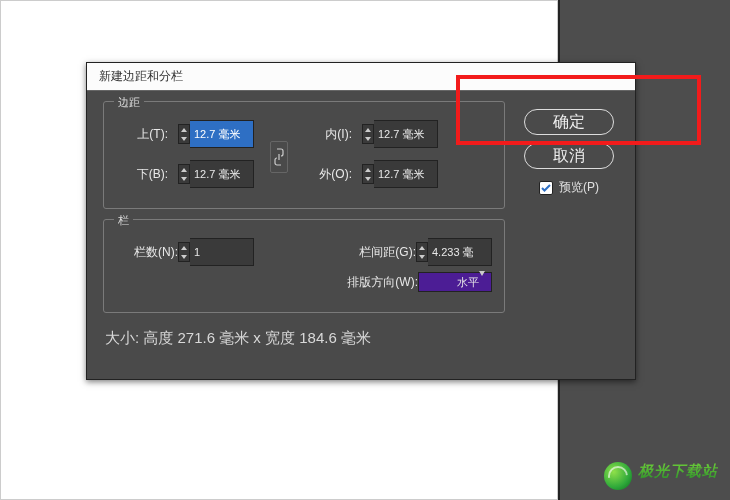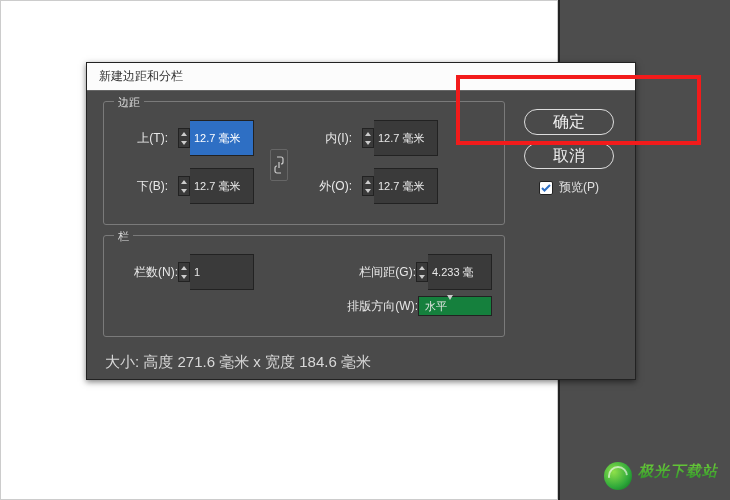--- a/index.html
+++ b/index.html
@@ -13,29 +13,29 @@
 .left-col { flex: 1; }
 .fieldset { border: 1px solid #7a7a7a; border-radius: 3px; position: relative; padding: 18px 12px 14px; margin-bottom: 10px; }
 .legend { position: absolute; top: -7px; left: 10px; background: #4a4a4a; padding: 0 4px; font-size: 11px; color: #ddd; }
 .row { display: flex; align-items: center; gap: 10px; margin-bottom: 6px; }
 .label { width: 52px; text-align: right; font-size: 12px; color: #e8e8e8; }
 .spinner { display: flex; align-items: center; }
 .spin-btns { width: 12px; height: 20px; background: #3a3a3a; border: 1px solid #222; display: flex; flex-direction: column; }
 .spin-btns .tri { flex: 1; display: flex; align-items: center; justify-content: center; }
 .tri.up::before { content: ""; border-left: 3px solid transparent; border-right: 3px solid transparent; border-bottom: 4px solid #ccc; }
 .tri.down::before { content: ""; border-left: 3px solid transparent; border-right: 3px solid transparent; border-top: 4px solid #ccc; }
-.spin-input { width: 64px; height: 36px; background: #3a3a3a; border: 1px solid #222; border-left: none; color: #e8e8e8; font-size: 11px; padding: 0 4px; display: flex; align-items: center; }
+.spin-input { width: 64px; height: 28px; background: #3a3a3a; border: 1px solid #222; border-left: none; color: #e8e8e8; font-size: 11px; padding: 0 4px; display: flex; align-items: center; }
 .spin-input.sel { background: #2e6fc4; color: #fff; }
 .link-icon { width: 18px; height: 32px; border: 1px solid #666; border-radius: 2px; display: flex; align-items: center; justify-content: center; margin-left: 4px; }
 .link-icon svg { width: 10px; height: 18px; }
 .margins-grid { display: flex; align-items: center; gap: 12px; }
 .margins-left, .margins-right { display: flex; flex-direction: column; gap: 6px; }
 .cols-row { display: flex; align-items: center; gap: 0; margin-bottom: 6px; }
 .label2 { text-align: right; font-size: 12px; color: #e8e8e8; }
-.select { display: flex; align-items: center; width: 74px; height: 20px; background: #15803d; border: 1px solid #222; color: #e8e8e8; font-size: 11px; padding: 0 6px; justify-content: flex-start; }
+.select { display: flex; align-items: center; width: 74px; height: 20px; background: #4c1d95; border: 1px solid #222; color: #e8e8e8; font-size: 11px; padding: 0 6px; justify-content: flex-end; }
 .chev::before { content: ""; border-left: 3px solid transparent; border-right: 3px solid transparent; border-top: 5px solid #ccc; }
 .size-text { font-size: 15px; color: #d8d8d8; padding: 6px 2px; }
 .right-col { width: 100px; padding-top: 8px; display: flex; flex-direction: column; align-items: center; gap: 8px; }
 .btn { width: 90px; height: 26px; border: 1px solid #ddd; border-radius: 13px; display: flex; align-items: center; justify-content: center; color: #eee; font-size: 16px; cursor: pointer; }
 .check-row { display: flex; align-items: center; gap: 6px; margin-top: 2px; }
 .checkbox { width: 14px; height: 14px; background: #fff; border: 1px solid #222; display: flex; align-items: center; justify-content: center; border-radius: 2px; }
 .checkbox svg { width: 10px; height: 10px; }
 .hl { position: absolute; border: 4px solid #f21b1b; pointer-events: none; }
 .hl1 { left: 456px; top: 75px; width: 245px; height: 70px; }
 .watermark { position: absolute; left: 280px; top: 230px; font-size: 30px; font-style: italic; color: rgba(120, 195, 120, 0.35); font-weight: 700; letter-spacing: 2px; transform: rotate(-3deg); }

